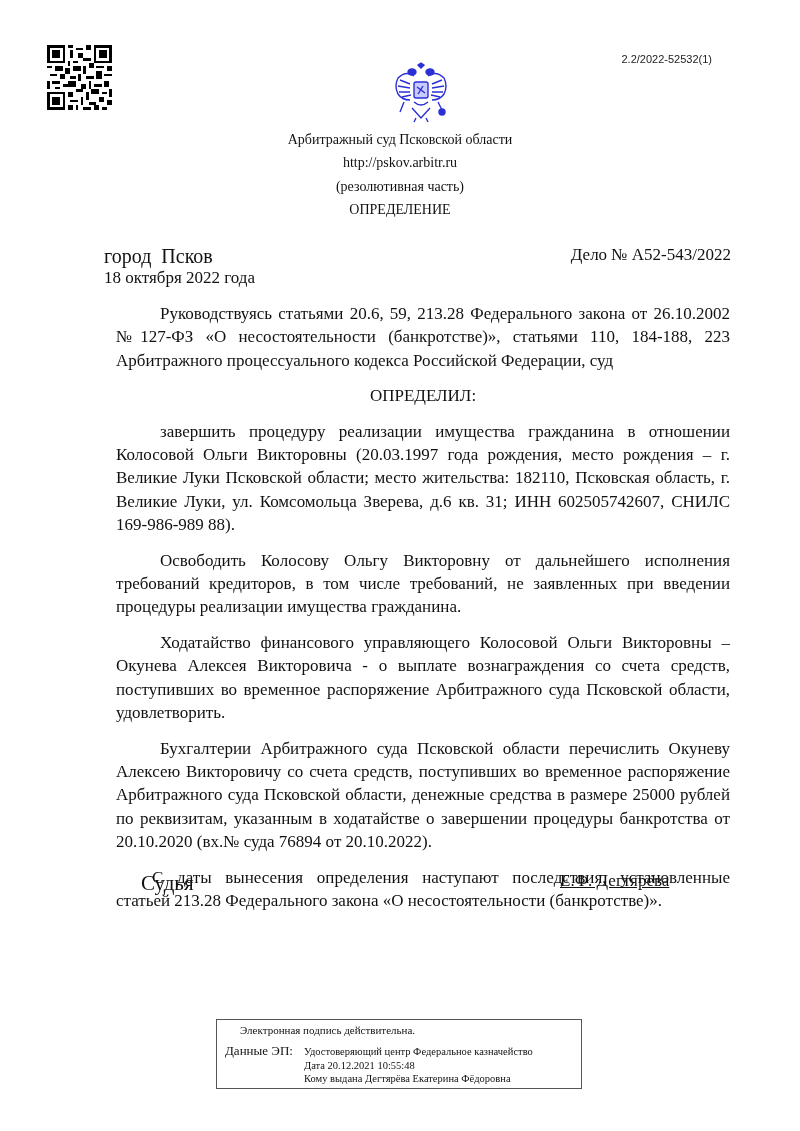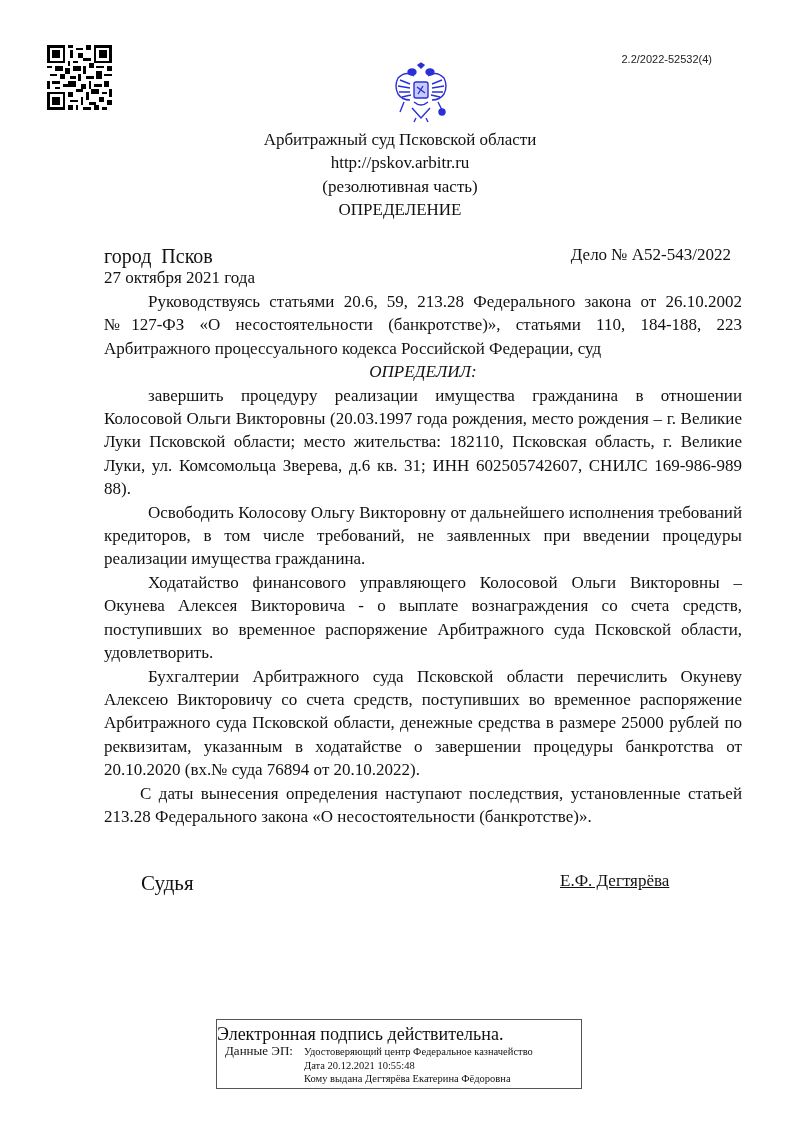--- a/index.html
+++ b/index.html
@@ -11,40 +11,40 @@
   .abs { position: absolute; }
   .qr { left: 47px; top: 45px; width: 65px; height: 65px; }
   .emblem { left: 392px; top: 62px; width: 58px; height: 62px; }
   .doc-id {
     right: 88px; top: 53px;
     font-family: "Liberation Sans", "DejaVu Sans", sans-serif;
     font-size: 11px; color: #222;
   }
   .header-block {
     left: 0; width: 800px; top: 128px;
-    text-align: center; font-size: 17px; line-height: 23.4px;
+    text-align: center; font-size: 14px; line-height: 23.4px;
   }
   .header-block div { white-space: nowrap; }
   .city { left: 104px; top: 245px; font-size: 20px; }
   .case-no { right: 69px; top: 245px; font-size: 17px; }
   .date { left: 104px; top: 268px; font-size: 17px; }
   .body-text {
     left: 104px; width: 638px; top: 290px;
     font-size: 17px; line-height: 23.4px; text-align: justify;
   }
-  .body-text p { margin: 0; text-indent: 44px; }
+  .body-text p { margin: 12px; text-indent: 44px; }
   .body-text p.small-indent { text-indent: 36px; }
-  .body-text .decided { text-align: center; text-indent: 0; font-style: italic; }
+  .body-text .decided { text-align: center; text-indent: 0; }
   .judge-title { left: 141px; top: 871px; font-size: 21px; }
   .judge-name { left: 560px; top: 871px; font-size: 17px; text-decoration: underline; }
   .sig-box {
     left: 216px; top: 1019px; width: 366px; height: 70px;
     border: 1.5px solid #555; box-sizing: border-box;
   }
-  .sig-valid { left: 0; top: 4px; font-size: 18px; }
+  .sig-valid { left: 23px; top: 4px; font-size: 11px; }
   .sig-label { left: 8px; top: 23px; font-size: 13px; text-align: center; }
   .sig-details { left: 87px; top: 25px; font-size: 10.5px; line-height: 13.5px; }
 </style>
 </head>
 <body>
 
 <svg class="abs qr" viewBox="0 0 25 25" shape-rendering="crispEdges">
   <rect width="25" height="25" fill="#fff"></rect>
   <g fill="#000">
     <rect x="0" y="0" width="7" height="7"></rect>
@@ -100,21 +100,21 @@
     <rect x="20" y="20" width="2" height="2"></rect>
       <rect x="23" y="21" width="2" height="2"></rect>
       <rect x="8" y="23" width="2" height="2"></rect>
     <rect x="11" y="23" width="1" height="2"></rect>
       <rect x="14" y="24" width="3" height="1"></rect>
       <rect x="18" y="23" width="2" height="2"></rect>
     <rect x="21" y="24" width="2" height="1"></rect>
   </g>
 </svg>
 
-<div class="abs doc-id">2.2/2022-52532(4)</div>
+<div class="abs doc-id">2.2/2022-52532(1)</div>
 
 <svg class="abs emblem" viewBox="0 0 58 62">
   <g fill="none" stroke="#2b2fd6" stroke-width="1.4">
     <path d="M29 6 L26 3 L29 1 L32 3 Z" fill="#2b2fd6"></path>
     <ellipse cx="20" cy="10" rx="4" ry="3" fill="#2b2fd6"></ellipse>
     <ellipse cx="38" cy="10" rx="4" ry="3" fill="#2b2fd6"></ellipse>
     <path d="M22 14 Q14 8 6 16 Q2 24 6 32 Q10 38 18 38"></path>
     <path d="M36 14 Q44 8 52 16 Q56 24 52 32 Q48 38 40 38"></path>
     <path d="M8 18 L18 22 M6 24 L18 26 M7 30 L18 30 M10 35 L19 33"></path>
     <path d="M50 18 L40 22 M52 24 L40 26 M51 30 L40 30 M48 35 L39 33"></path>
@@ -129,21 +129,21 @@
 
 <div class="abs header-block">
   <div>Арбитражный суд Псковской области</div>
   <div>http://pskov.arbitr.ru</div>
   <div>(резолютивная часть)</div>
   <div>ОПРЕДЕЛЕНИЕ</div>
 </div>
 
 <div class="abs city" style="white-space:pre">город  Псков</div>
 <div class="abs case-no">Дело № А52-543/2022</div>
-<div class="abs date">27 октября 2021 года</div>
+<div class="abs date">18 октября 2022 года</div>
 
 <div class="abs body-text">
   <p>Руководствуясь статьями 20.6, 59, 213.28 Федерального закона от 26.10.2002 №127-ФЗ «О несостоятельности (банкротстве)», статьями 110, 184-188, 223 Арбитражного процессуального кодекса Российской Федерации, суд</p>
   <p class="decided">ОПРЕДЕЛИЛ:</p>
   <p>завершить процедуру реализации имущества гражданина в отношении Колосовой Ольги Викторовны (20.03.1997 года рождения, место рождения – г. Великие Луки Псковской области; место жительства: 182110, Псковская область, г. Великие Луки, ул. Комсомольца Зверева, д.6 кв. 31; ИНН 602505742607, СНИЛС 169-986-989 88).</p>
   <p>Освободить Колосову Ольгу Викторовну от дальнейшего исполнения требований кредиторов, в том числе требований, не заявленных при введении процедуры реализации имущества гражданина.</p>
   <p>Ходатайство финансового управляющего Колосовой Ольги Викторовны  – Окунева Алексея Викторовича - о выплате вознаграждения со счета средств, поступивших во временное распоряжение Арбитражного суда Псковской области, удовлетворить.</p>
   <p>Бухгалтерии Арбитражного суда Псковской области перечислить Окуневу Алексею Викторовичу со счета средств, поступивших во временное распоряжение Арбитражного суда Псковской области, денежные средства в размере 25000 рублей по реквизитам, указанным в ходатайстве о завершении процедуры банкротства от 20.10.2020 (вх.№ суда 76894 от 20.10.2022).</p>
   <p class="small-indent">С даты вынесения определения наступают последствия, установленные статьей 213.28 Федерального закона «О несостоятельности (банкротстве)».</p>
 </div>

